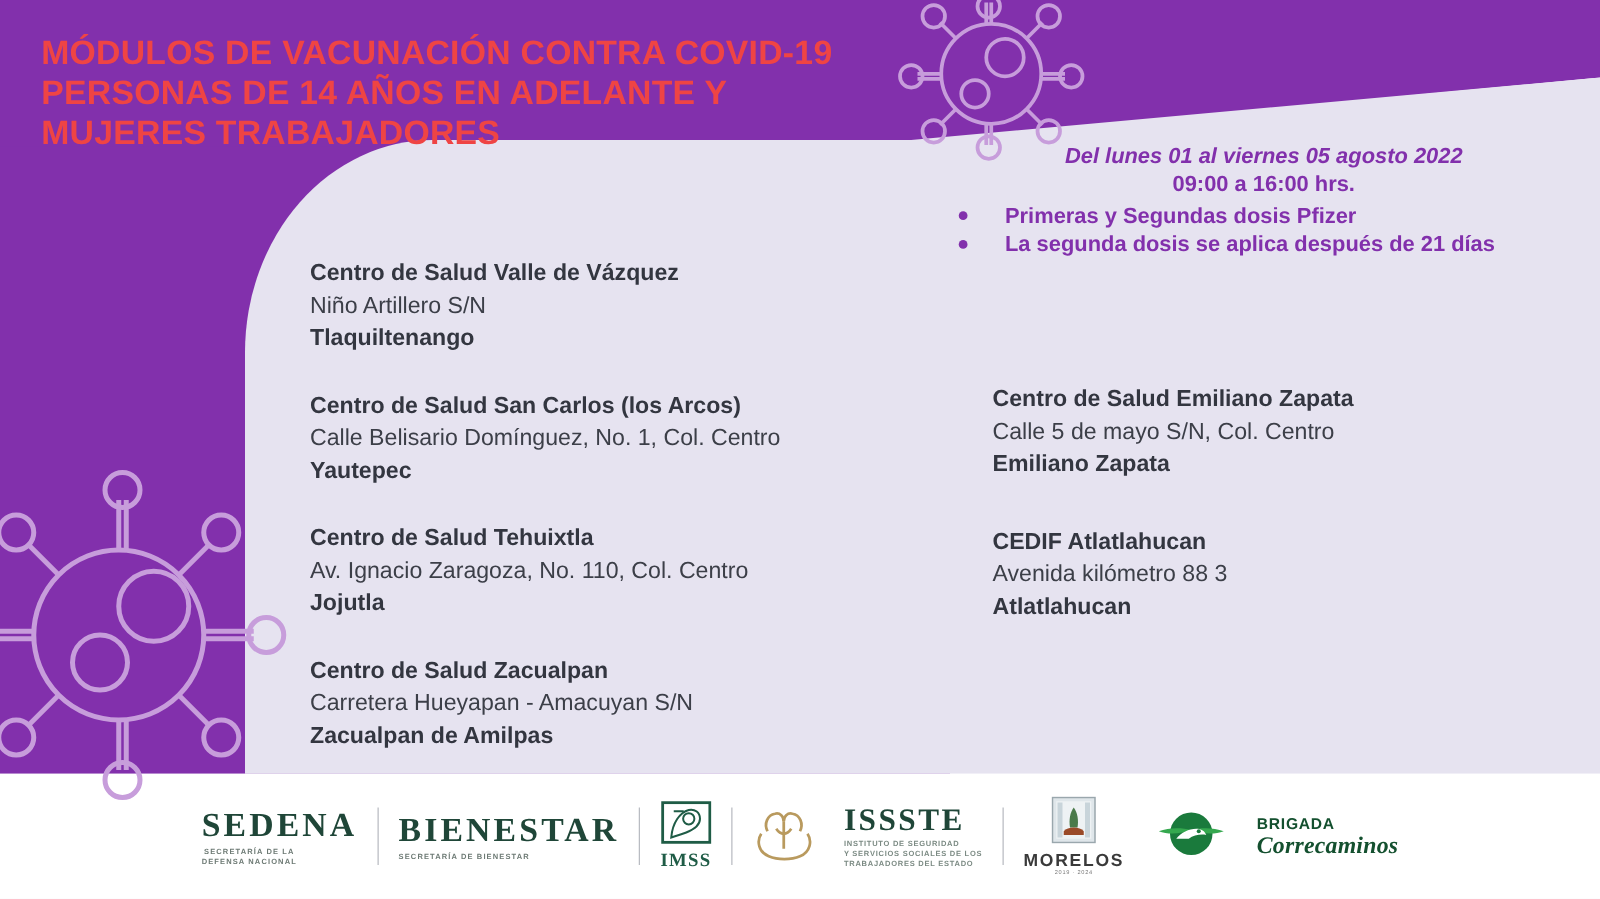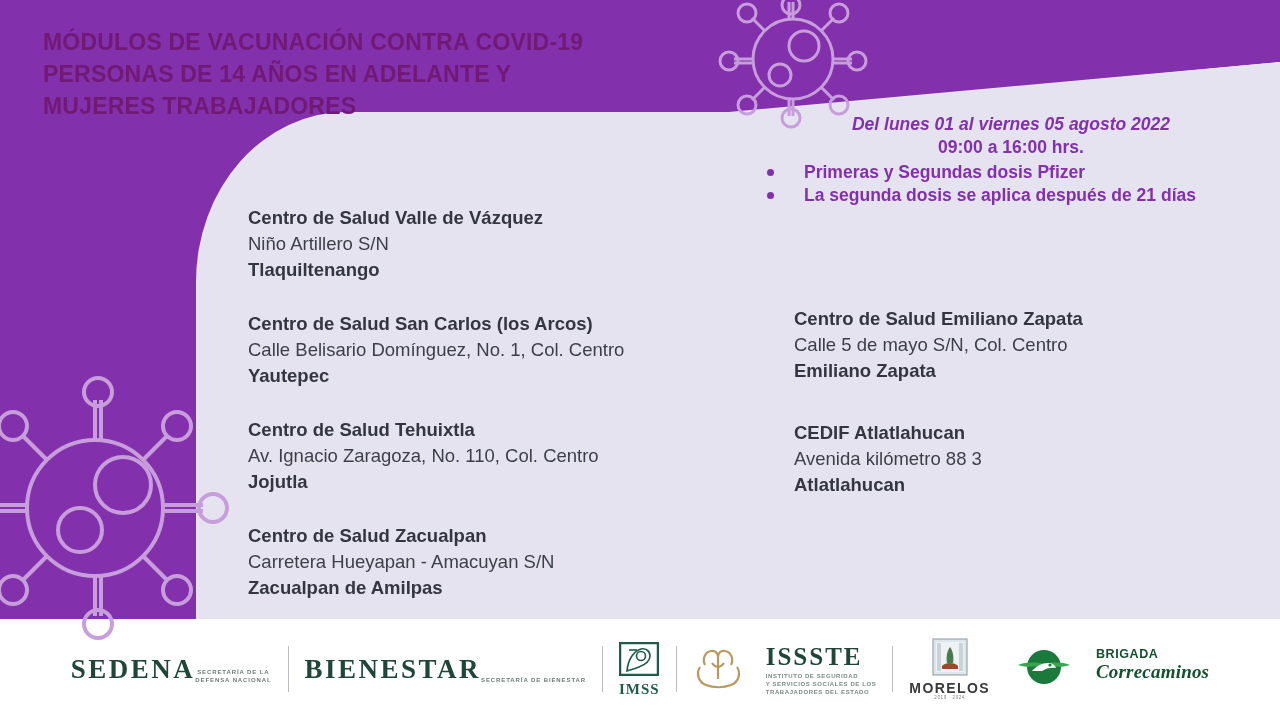--- a/index.html
+++ b/index.html
@@ -35,22 +35,22 @@
   .footer-band{
     position:absolute;left:0;top:619px;width:1280px;height:100px;background:#ffffff;
   }
 
   
   .virus{position:absolute;pointer-events:none;}
   .virus svg{display:block;}
 
   
   .title-block{
-    position:absolute;left:43px;top:26px;width:700px;
-    color:#701a75;font-weight:bold;font-size:23px;line-height:32px;
+    position:absolute;left:33px;top:26px;width:700px;
+    color:#ef4444;font-weight:bold;font-size:27px;line-height:32px;
     letter-spacing:.2px;
   }
   .title-line{white-space:nowrap;}
 
   
   .schedule{
     position:absolute;left:742px;top:113px;width:538px;
     color:#8230ac;font-weight:bold;font-size:17.5px;line-height:23px;
   }
   .sched-date{text-align:center;white-space:nowrap;font-style:italic;}
@@ -82,21 +82,21 @@
   }
 
   
   .logos{
     position:absolute;left:0;top:619px;width:1280px;height:100px;
     display:flex;align-items:center;justify-content:center;gap:0px;
   }
   .logo{display:flex;align-items:center;justify-content:center;}
   .divider{width:1px;height:46px;background:#b9bcc2;margin:0 16px;}
 
-  .wordmark{display:flex;flex-direction:row;align-items:flex-end;}
+  .wordmark{display:flex;flex-direction:column;align-items:flex-start;}
   .wordmark .big{
     font-family:"Liberation Serif", serif;font-weight:bold;
     font-size:27px;letter-spacing:2.5px;color:#1f4638;line-height:30px;
   }
   .wordmark .small{
     font-family:"Liberation Sans", sans-serif;font-weight:bold;
     font-size:6px;letter-spacing:.9px;color:#6d7a74;line-height:8px;
     text-align:center;margin-top:3px;
   }
   .issste-mark{display:flex;align-items:center;gap:23px;}
@@ -115,21 +115,21 @@
     letter-spacing:1px;color:#1f5c46;line-height:16px;margin-top:1px;
   }
   .morelos-mark{display:flex;flex-direction:column;align-items:center;}
   .morelos-mark .mor-word{
     font-family:Liberation Sans, sans-serif;font-weight:bold;font-size:14px;
     letter-spacing:1.4px;color:#3a3a3a;line-height:12px;margin-top:2px;
   }
   .morelos-mark .mor-sub{
     font-size:4.5px;letter-spacing:.6px;color:#7a7a7a;line-height:6px;margin-top:1px;
   }
-  .brigada-mark{display:flex;gap:24px;}
+  .brigada-mark{display:flex;align-items:center;gap:24px;}
   .brigada-text{display:flex;flex-direction:column;align-items:flex-start;}
   .brigada-text .b1{
     font-weight:bold;font-size:12.5px;letter-spacing:.6px;color:#14502f;line-height:14px;
   }
   .brigada-text .b2{
     font-family:"Liberation Serif", serif;font-style:italic;font-weight:bold;
     font-size:19px;color:#14502f;line-height:21px;letter-spacing:.2px;
   }
 </style>
 </head>

